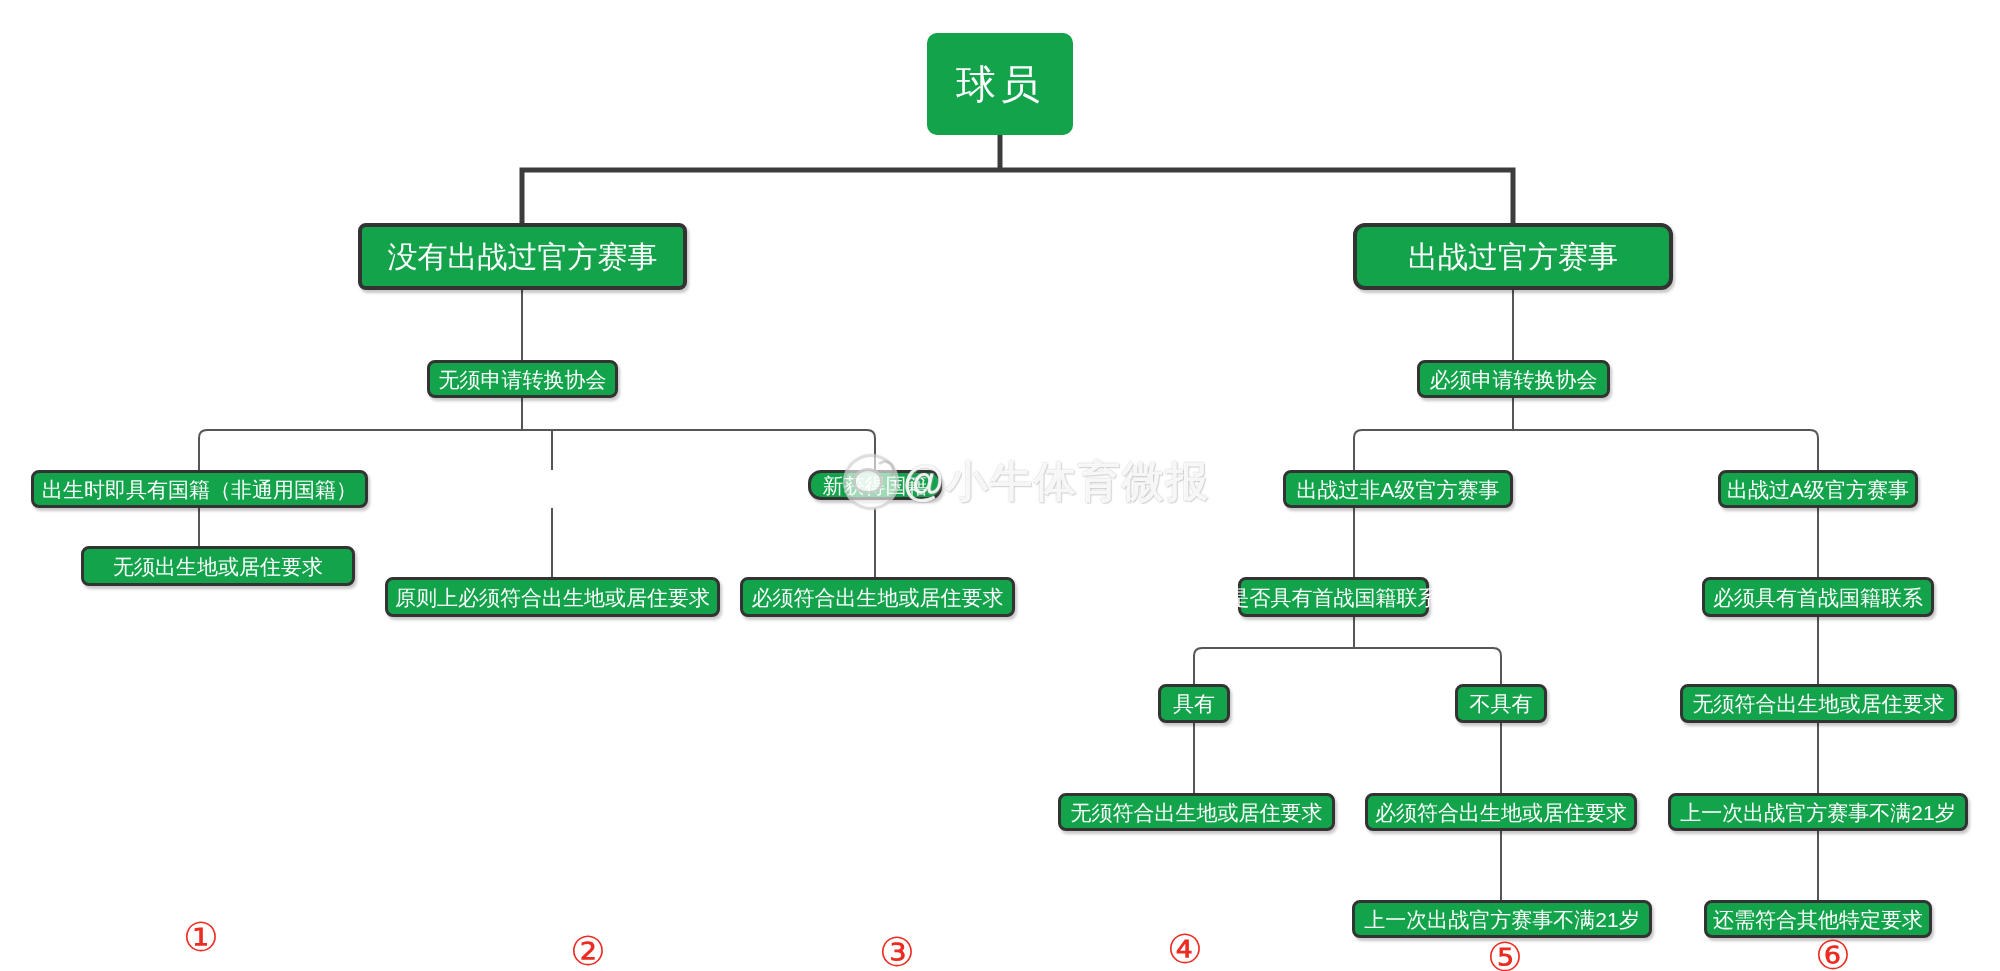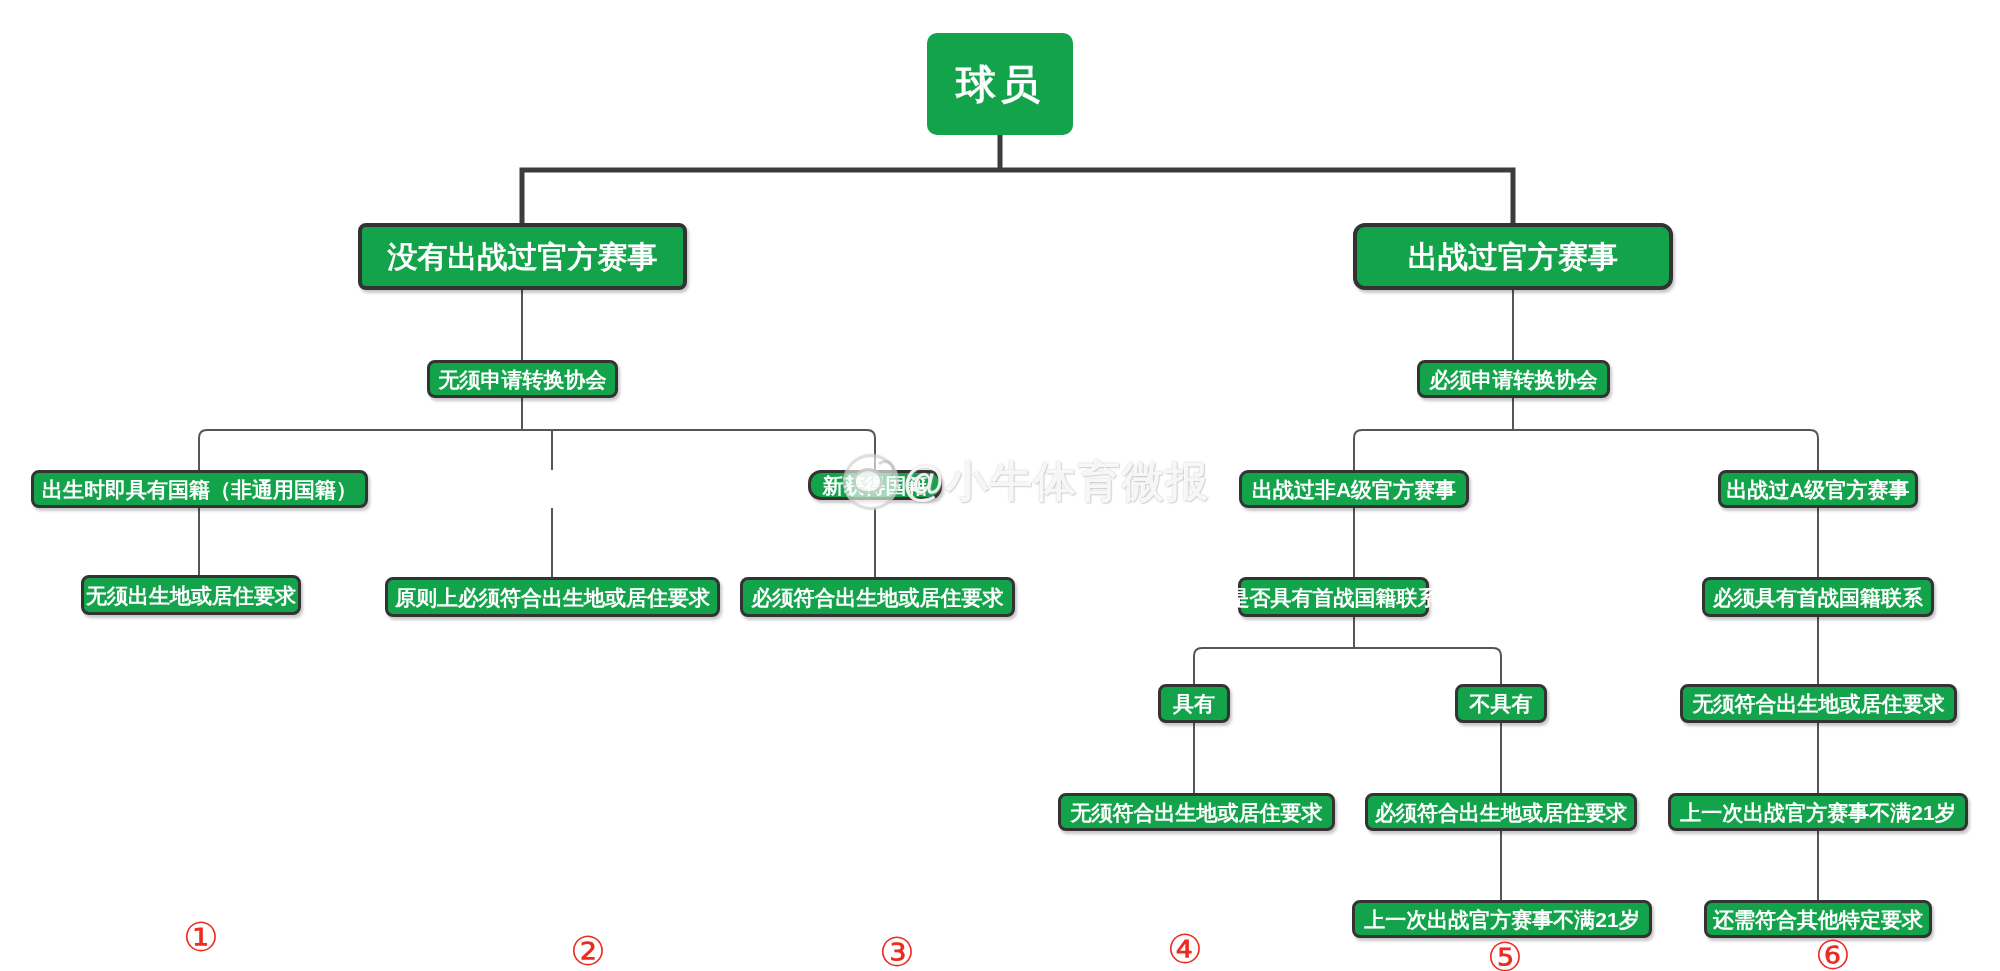--- a/index.html
+++ b/index.html
@@ -18,21 +18,21 @@
     font-family:"Liberation Sans","DejaVu Sans",sans-serif;
   }
   svg.wires{position:absolute;left:0;top:0;}
   .trunk{stroke:var(--trunk-line);stroke-width:5;fill:none;}
   .wire{stroke:var(--thin-line);stroke-width:2;fill:none;}
   .n{
     position:absolute;box-sizing:border-box;
     background:var(--node-fill);
     border:3px solid var(--node-border);
     border-radius:8px;
-    color:var(--text);font-weight:bold;font-size:21px;
+    color:var(--text);font-weight:normal;font-size:21px;
     display:flex;align-items:center;justify-content:center;
     white-space:nowrap;padding:0 2px;
     box-shadow:2px 3px 3px rgba(0,0,0,.22);
     line-height:1;
   }
   .n-l1{border-width:4px;font-size:30px;text-align:right;}
   .n-root{border:none;font-size:40px;border-radius:10px;box-shadow:none;letter-spacing:4px;}
   .r12{border-radius:12px;}
   .footnote{
     position:absolute;transform:translate(-50%,-50%);
@@ -95,24 +95,24 @@
   <div class="n n-root" style="left:927px;top:33px;width:146px;height:102px;">球员</div>
 
   <div class="n n-l1" style="left:358px;top:223px;width:329px;height:67px;">没有出战过官方赛事</div>
   <div class="n n-l1 r12" style="left:1353px;top:223px;width:320px;height:67px;">出战过官方赛事</div>
 
   <div class="n" style="left:427px;top:360px;width:191px;height:38px;">无须申请转换协会</div>
   <div class="n" style="left:1417px;top:360px;width:193px;height:38px;">必须申请转换协会</div>
 
   <div class="n" style="left:31px;top:470px;width:337px;height:38px;">出生时即具有国籍（非通用国籍）</div>
   <div class="n" style="left:808px;top:470px;width:134px;height:30px;border-radius:13px;">新获得国籍</div>
-  <div class="n" style="left:1239px;top:470px;width:230px;height:38px;border-radius:9px;">出战过非A级官方赛事</div>
+  <div class="n" style="left:1283px;top:470px;width:230px;height:38px;">出战过非A级官方赛事</div>
   <div class="n" style="left:1718px;top:470px;width:200px;height:38px;">出战过A级官方赛事</div>
 
-  <div class="n" style="left:81px;top:575px;width:220px;height:40px;">无须出生地或居住要求</div>
+  <div class="n" style="left:81px;top:546px;width:274px;height:40px;">无须出生地或居住要求</div>
   <div class="n" style="left:385px;top:577px;width:335px;height:40px;">原则上必须符合出生地或居住要求</div>
   <div class="n" style="left:740px;top:577px;width:275px;height:40px;">必须符合出生地或居住要求</div>
   <div class="n" style="left:1238px;top:577px;width:191px;height:40px;">是否具有首战国籍联系</div>
   <div class="n" style="left:1702px;top:577px;width:232px;height:40px;">必须具有首战国籍联系</div>
 
   <div class="n" style="left:1158px;top:684px;width:72px;height:39px;">具有</div>
   <div class="n" style="left:1455px;top:684px;width:92px;height:39px;">不具有</div>
   <div class="n" style="left:1680px;top:684px;width:277px;height:39px;">无须符合出生地或居住要求</div>
 
   <div class="n" style="left:1058px;top:793px;width:277px;height:38px;">无须符合出生地或居住要求</div>

